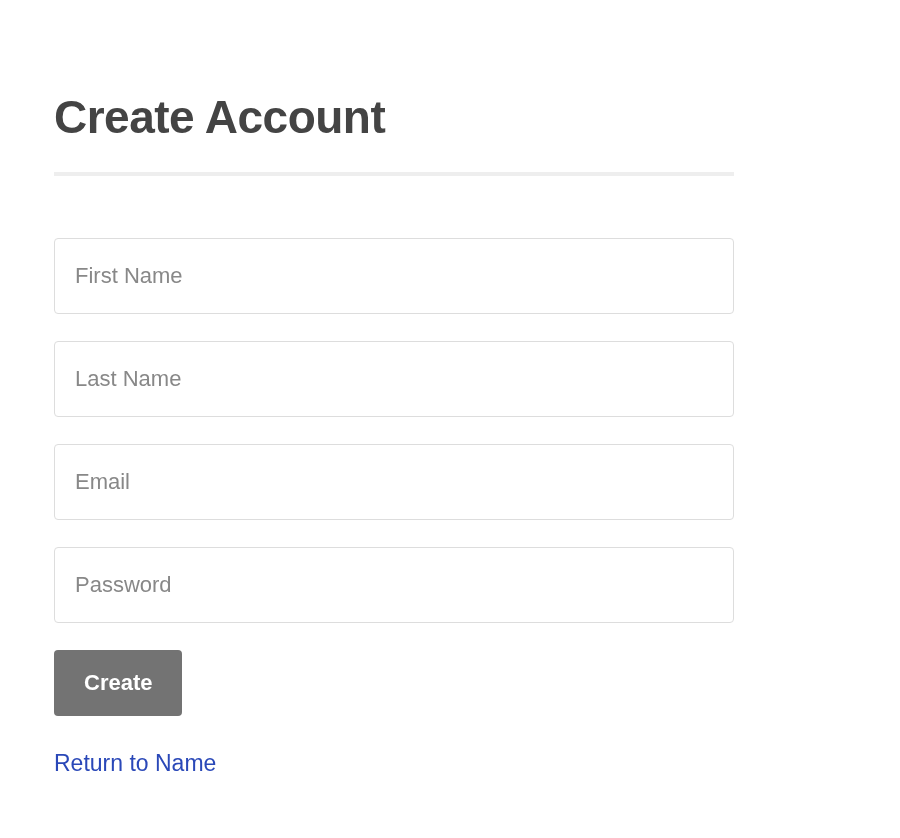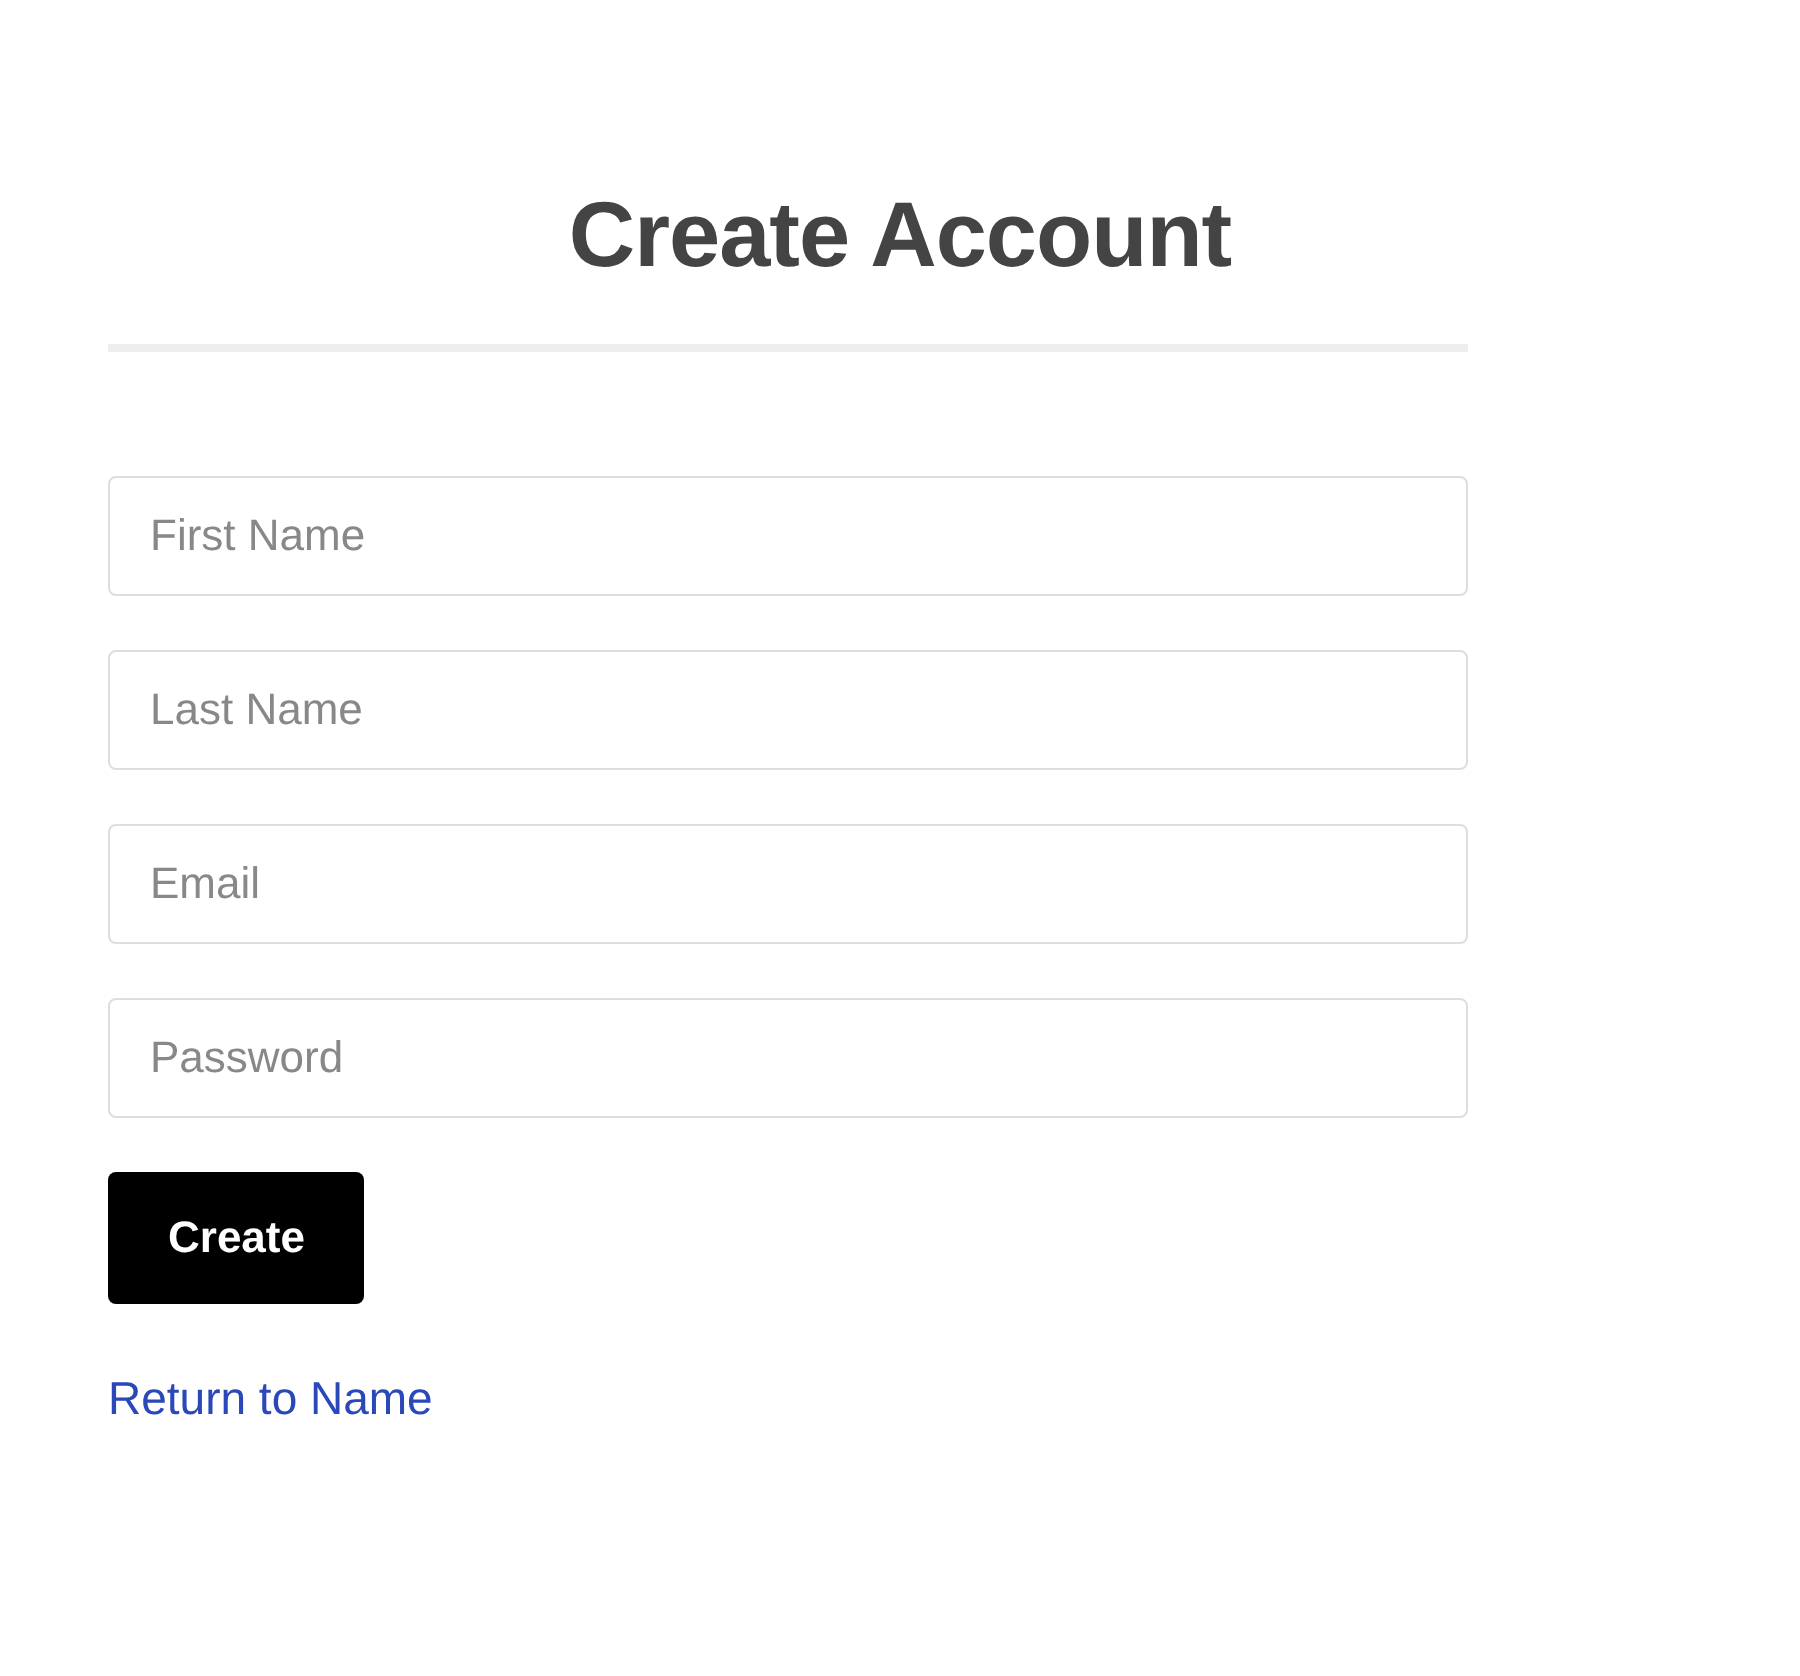--- a/index.html
+++ b/index.html
@@ -13,49 +13,48 @@
       width: 900px;
       height: 838px;
       padding: 90px 54px 0 54px;
     }
     .page-title {
       font-size: 46px;
       font-weight: 700;
       color: #444444;
       letter-spacing: -0.5px;
       margin-bottom: 28px;
-      text-align: center;
     }
     .divider {
       height: 4px;
       background: #eeeeee;
       width: 680px;
       margin-bottom: 62px;
     }
     .form-field {
       display: block;
       width: 680px;
-      height: 60px;
+      height: 76px;
       padding: 0 20px;
       font-size: 22px;
       color: #333;
       background: #ffffff;
       border: 1px solid #dddddd;
       border-radius: 4px;
       margin-bottom: 27px;
       font-family: inherit;
       outline: none;
     }
     .form-field::placeholder {
       color: #888888;
       opacity: 1;
     }
     .create-button {
       display: inline-block;
-      background: #000000;
+      background: #737373;
       color: #ffffff;
       font-size: 22px;
       font-weight: 600;
       padding: 20px 30px;
       border: none;
       border-radius: 4px;
       cursor: pointer;
       font-family: inherit;
       margin-bottom: 34px;
     }

